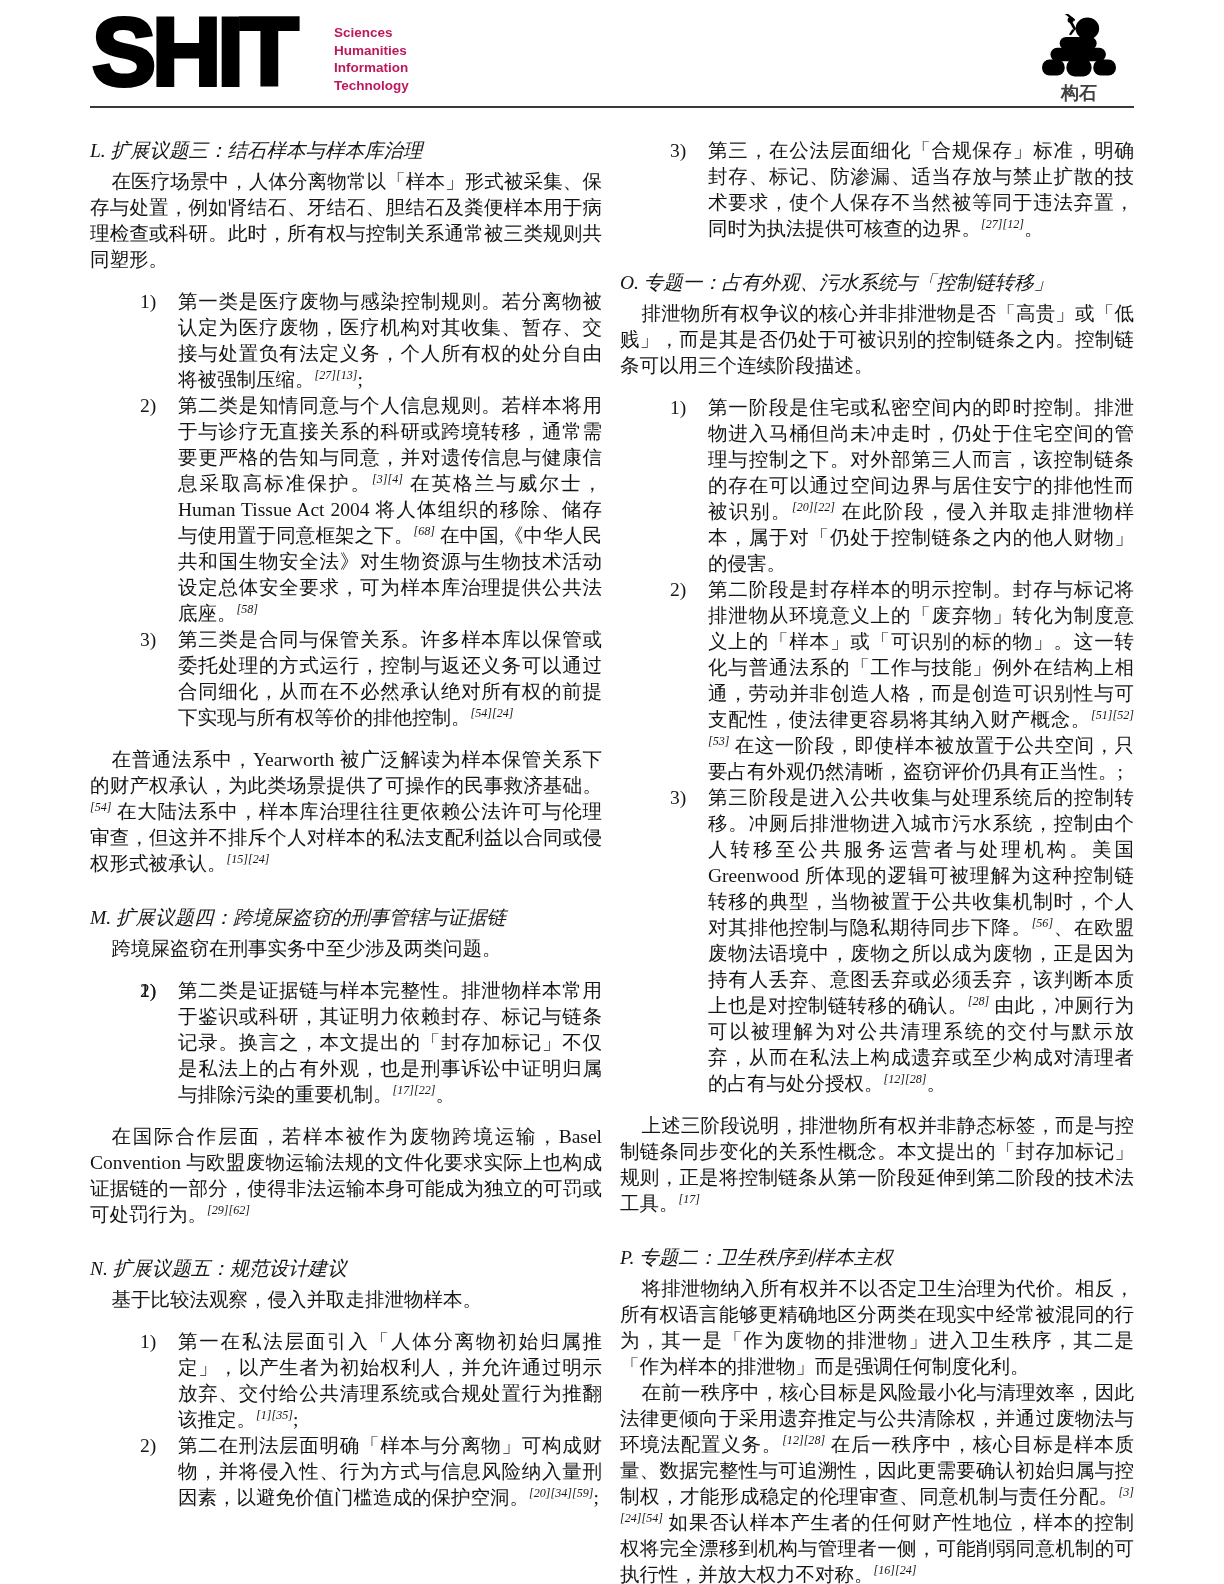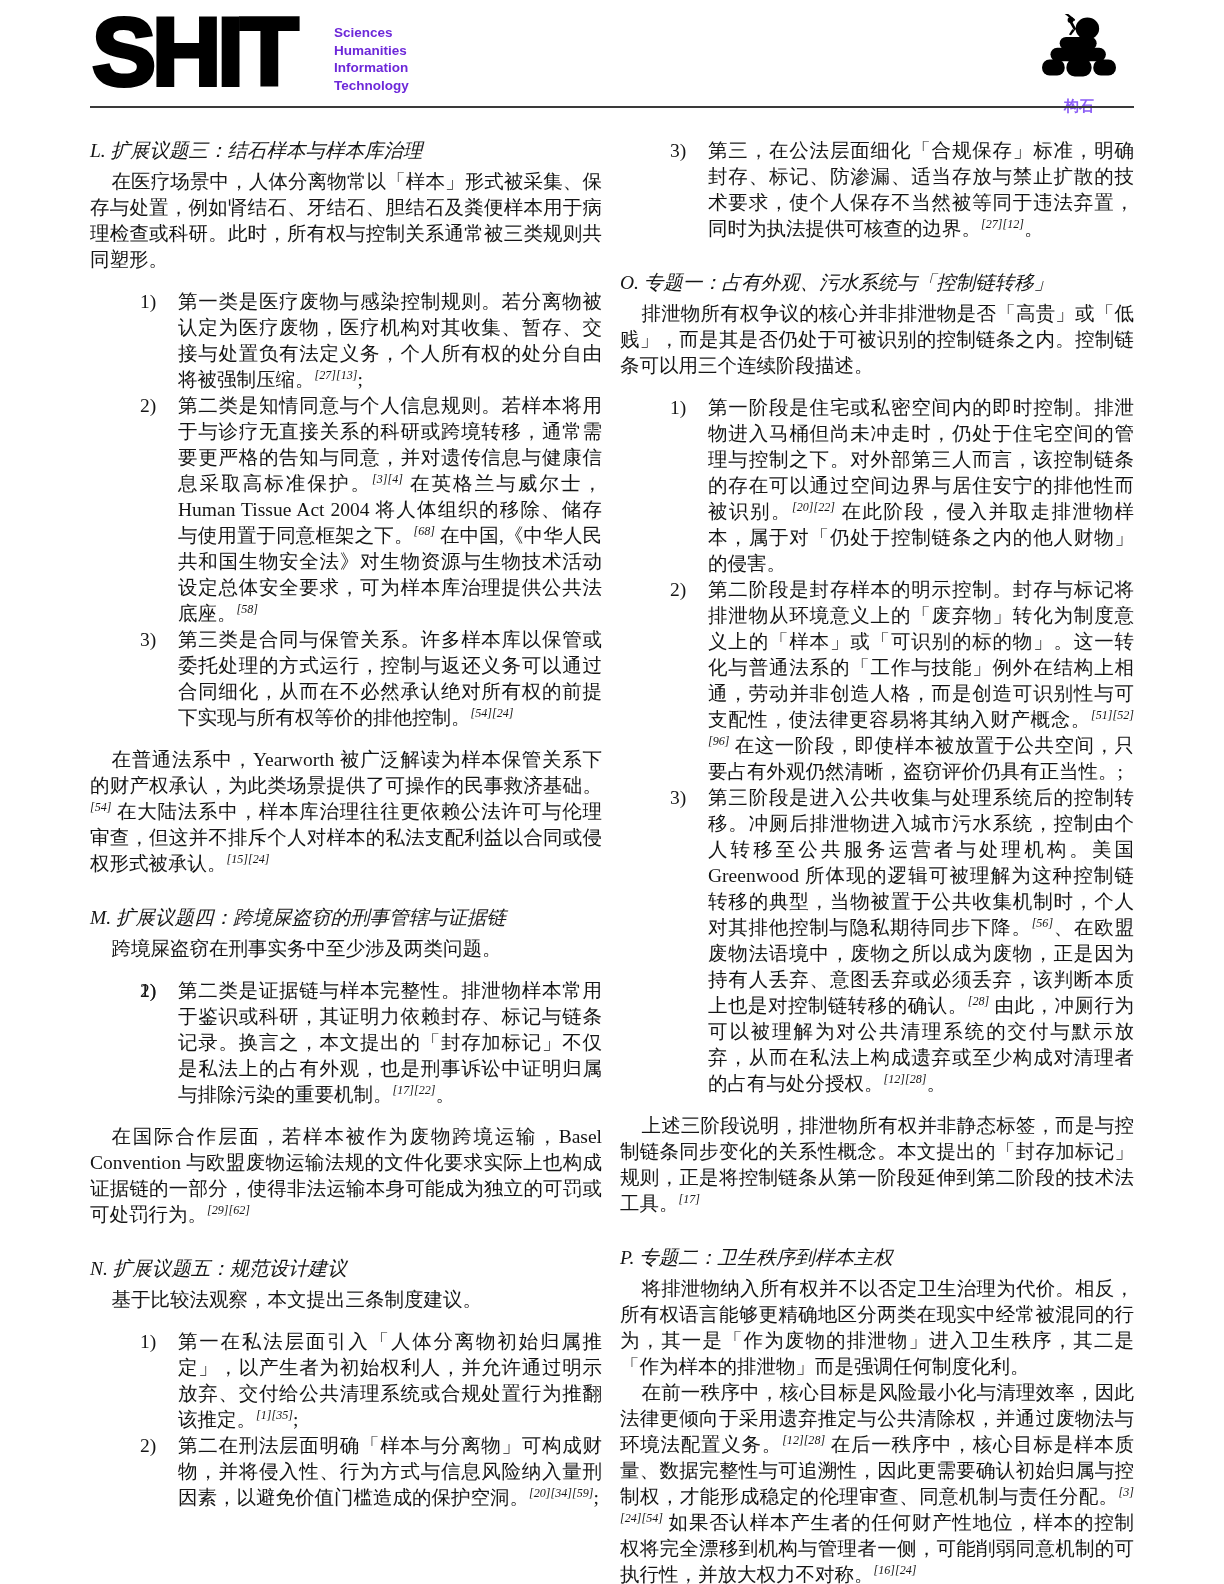--- a/index.html
+++ b/index.html
@@ -13,27 +13,27 @@
   
   .logo-word{
     position:absolute;left:92px;top:4px;
     font-family:"Liberation Sans","DejaVu Sans",sans-serif;
     font-weight:900;font-size:96px;line-height:1;letter-spacing:-4px;
     -webkit-text-stroke:4px #000;color:#000;
   }
   .logo-sub{
     position:absolute;left:334px;top:24px;
     font-family:"Liberation Sans","DejaVu Sans",sans-serif;
-    font-weight:bold;font-size:13.5px;line-height:17.5px;color:#6d28d9;
+    font-weight:bold;font-size:13.5px;line-height:17.5px;color:#be185d;
   }
   .pub-logo{position:absolute;left:1036px;top:14px;width:86px;text-align:center;}
   .pub-logo svg{display:block;margin:0 auto;}
   .pub-caption{
     font-family:"Liberation Sans","DejaVu Sans",sans-serif;
-    font-weight:bold;font-size:15px;line-height:18px;color:#8b5cf6;margin-top:17px;
+    font-weight:bold;font-size:18px;line-height:18px;color:#404040;margin-top:4px;
   }
   .rule{position:absolute;left:90px;top:106px;width:1044px;border-top:2px solid #3a3a3a;}
 
   
   .col{
     position:absolute;top:138px;font-size:19.5px;line-height:26px;
     text-align:justify;text-justify:inter-ideograph;
   }
   .col-left{left:90px;width:512px;}
   .col-right{left:620px;width:514px;}
@@ -115,21 +115,21 @@
       </div>
       <div class="item">
         <span class="no">2)</span>
         <span>第二类是证据链与样本完整性。排泄物样本常用于鉴识或科研，其证明力依赖封存、标记与链条记录。换言之，本文提出的「封存加标记」不仅是私法上的占有外观，也是刑事诉讼中证明归属与排除污染的重要机制。<sup>[17]</sup><sup>[22]</sup>。</span>
       </div>
     </div>
 
     <p class="par">在国际合作层面，若样本被作为废物跨境运输，Basel Convention 与欧盟废物运输法规的文件化要求实际上也构成证据链的一部分，使得非法运输本身可能成为独立的可罚或可处罚行为。<sup>[29]</sup><sup>[62]</sup></p>
 
     <div class="h">N. 扩展议题五：规范设计建议</div>
-    <p class="par">基于比较法观察，本文提出三条制度建议。</p>
+    <p class="par">基于比较法观察，侵入并取走排泄物样本。</p>
 
     <div class="list">
       <div class="item">
         <span class="no">1)</span>
         <span>第一在私法层面引入「人体分离物初始归属推定」，以产生者为初始权利人，并允许通过明示放弃、交付给公共清理系统或合规处置行为推翻该推定。<sup>[1]</sup><sup>[35]</sup>;</span>
       </div>
       <div class="item">
         <span class="no">2)</span>
         <span>第二在刑法层面明确「样本与分离物」可构成财物，并将侵入性、行为方式与信息风险纳入量刑因素，以避免价值门槛造成的保护空洞。<sup>[20]</sup><sup>[34]</sup><sup>[59]</sup>;</span>
       </div>
@@ -149,21 +149,21 @@
     <div class="h">O. 专题一：占有外观、污水系统与「控制链转移」</div>
     <p class="par">排泄物所有权争议的核心并非排泄物是否「高贵」或「低贱」，而是其是否仍处于可被识别的控制链条之内。控制链条可以用三个连续阶段描述。</p>
 
     <div class="list">
       <div class="item">
         <span class="no">1)</span>
         <span>第一阶段是住宅或私密空间内的即时控制。排泄物进入马桶但尚未冲走时，仍处于住宅空间的管理与控制之下。对外部第三人而言，该控制链条的存在可以通过空间边界与居住安宁的排他性而被识别。<sup>[20]</sup><sup>[22]</sup> 在此阶段，侵入并取走排泄物样本，属于对「仍处于控制链条之内的他人财物」的侵害。</span>
       </div>
       <div class="item">
         <span class="no">2)</span>
-        <span>第二阶段是封存样本的明示控制。封存与标记将排泄物从环境意义上的「废弃物」转化为制度意义上的「样本」或「可识别的标的物」。这一转化与普通法系的「工作与技能」例外在结构上相通，劳动并非创造人格，而是创造可识别性与可支配性，使法律更容易将其纳入财产概念。<sup>[51]</sup><sup>[52]</sup><sup>[96]</sup> 在这一阶段，即使样本被放置于公共空间，只要占有外观仍然清晰，盗窃评价仍具有正当性。;</span>
+        <span>第二阶段是封存样本的明示控制。封存与标记将排泄物从环境意义上的「废弃物」转化为制度意义上的「样本」或「可识别的标的物」。这一转化与普通法系的「工作与技能」例外在结构上相通，劳动并非创造人格，而是创造可识别性与可支配性，使法律更容易将其纳入财产概念。<sup>[51]</sup><sup>[52]</sup><sup>[53]</sup> 在这一阶段，即使样本被放置于公共空间，只要占有外观仍然清晰，盗窃评价仍具有正当性。;</span>
       </div>
       <div class="item">
         <span class="no">3)</span>
         <span>第三阶段是进入公共收集与处理系统后的控制转移。冲厕后排泄物进入城市污水系统，控制由个人转移至公共服务运营者与处理机构。美国 Greenwood 所体现的逻辑可被理解为这种控制链转移的典型，当物被置于公共收集机制时，个人对其排他控制与隐私期待同步下降。<sup>[56]</sup>、在欧盟废物法语境中，废物之所以成为废物，正是因为持有人丢弃、意图丢弃或必须丢弃，该判断本质上也是对控制链转移的确认。<sup>[28]</sup> 由此，冲厕行为可以被理解为对公共清理系统的交付与默示放弃，从而在私法上构成遗弃或至少构成对清理者的占有与处分授权。<sup>[12]</sup><sup>[28]</sup>。</span>
       </div>
     </div>
 
     <p class="par">上述三阶段说明，排泄物所有权并非静态标签，而是与控制链条同步变化的关系性概念。本文提出的「封存加标记」规则，正是将控制链条从第一阶段延伸到第二阶段的技术法工具。<sup>[17]</sup></p>
 
     <div class="h">P. 专题二：卫生秩序到样本主权</div>

